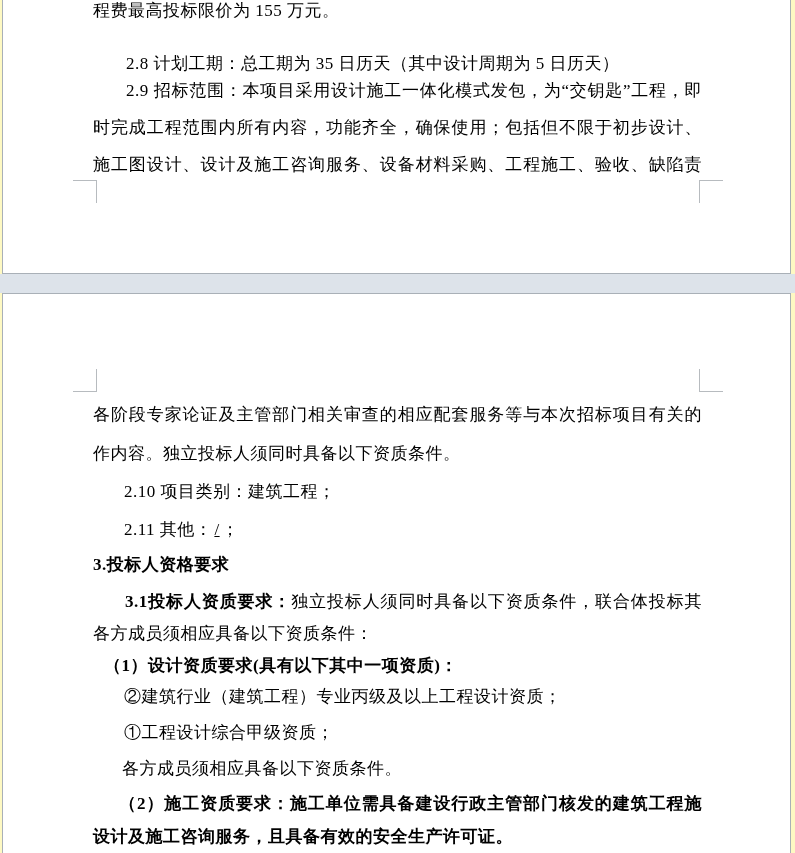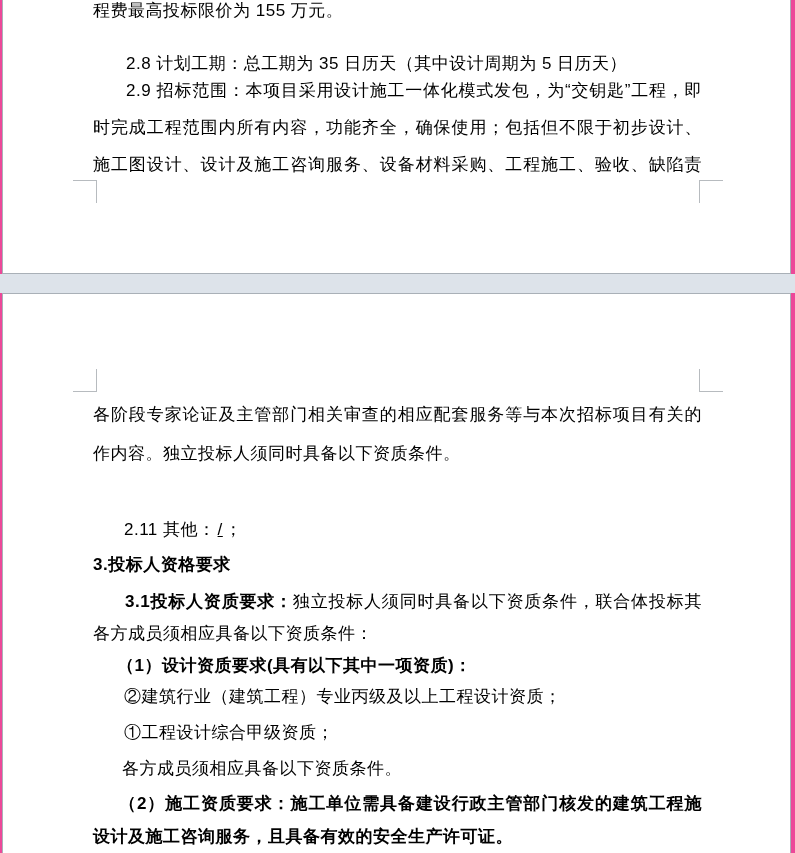--- a/index.html
+++ b/index.html
@@ -5,22 +5,22 @@
   html, body {
     margin: 0;
     padding: 0;
     background: #ffffff;
   }
   .viewport {
     position: relative;
     width: 795px;
     height: 853px;
     overflow: hidden;
-    background: #ec4899;
-    font-family: Liberation Sans, sans-serif;
+    background: #fef9c3;
+    font-family: Liberation Serif, serif;
     color: #000000;
   }
   .page {
     position: absolute;
     left: 2px;
     width: 789px;
     background: #ffffff;
     border: 1px solid #a9b0b7;
     box-sizing: border-box;
   }
@@ -77,32 +77,33 @@
   <div class="crop-mark bl-corner" style="left:699px; top:369px;"></div>
 
   <div class="line" style="top:0; left:93px;">程费最高投标限价为 155 万元。</div>
   <div class="line" style="top:40px; left:126px;margin-top:13px;">2.8 计划工期：总工期为 35 日历天（其中设计周期为 5 日历天）</div>
   <div class="line just" style="top:80px; left:126px; width:576px;">2.9 招标范围：本项目采用设计施工一体化模式发包，为“交钥匙”工程，即交付</div>
   <div class="line just" style="top:117px; left:93px; width:609px;">时完成工程范围内所有内容，功能齐全，确保使用；包括但不限于初步设计、方案设计、</div>
   <div class="line just" style="top:154px; left:93px; width:609px;">施工图设计、设计及施工咨询服务、设备材料采购、工程施工、验收、缺陷责任期质保、</div>
 
   <div class="line just" style="top:404px; left:93px; width:609px;">各阶段专家论证及主管部门相关审查的相应配套服务等与本次招标项目有关的全部工</div>
   <div class="line" style="top:443px; left:93px;">作内容。独立投标人须同时具备以下资质条件。</div>
+  <div class="line" style="top:481px; left:124px;">2.10 项目类别：建筑工程；</div>
 
   <div class="line" style="top:519px; left:124px;">
     <span>2.11 其他：</span><span class="ul">/</span><span>；</span>
   </div>
 
   <div class="line b" style="top:554px; left:93px;text-align:center;">3.投标人资格要求</div>
 
   <div class="line just" style="top:591px; left:125px; width:577px;">
     <span class="b">3.1投标人资质要求：</span><span>独立投标人须同时具备以下资质条件，联合体投标其联合体</span>
   </div>
 
   <div class="line" style="top:623px; left:93px;">各方成员须相应具备以下资质条件：</div>
-  <div class="line b" style="top:655px; left:117px;text-align:right;">（1）设计资质要求(具有以下其中一项资质)：</div>
+  <div class="line b" style="top:655px; left:104px;text-align:right;">（1）设计资质要求(具有以下其中一项资质)：</div>
   <div class="line" style="top:722px; left:124px;">①工程设计综合甲级资质；</div>
   <div class="line" style="top:686px; left:124px;">②建筑行业（建筑工程）专业丙级及以上工程设计资质；</div>
   <div class="line" style="top:758px; left:122px;">各方成员须相应具备以下资质条件。</div>
   <div class="line b just" style="top:793px; left:119px; width:583px;">（2）施工资质要求：施工单位需具备建设行政主管部门核发的建筑工程施工总承</div>
   <div class="line b" style="top:826px; left:93px;">设计及施工咨询服务，且具备有效的安全生产许可证。</div>
 
 </div>
 
 </body></html>

